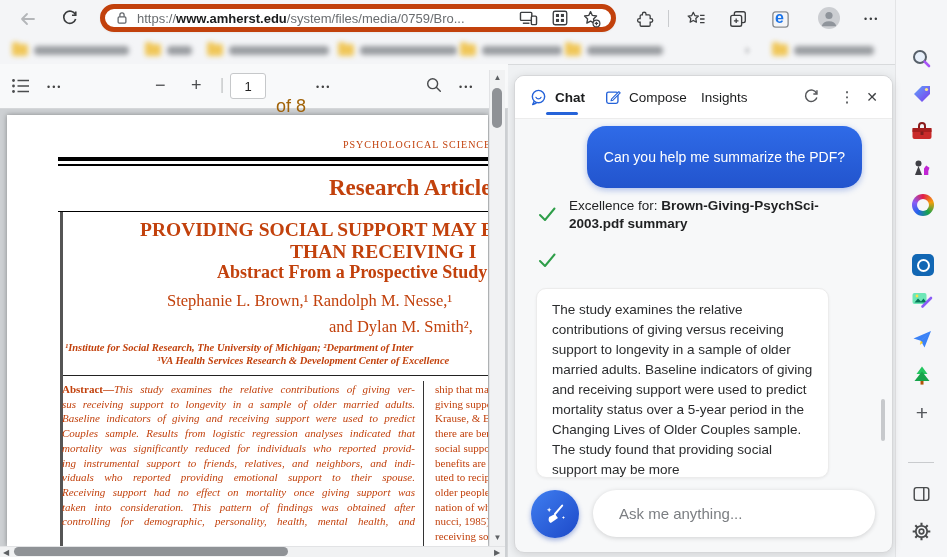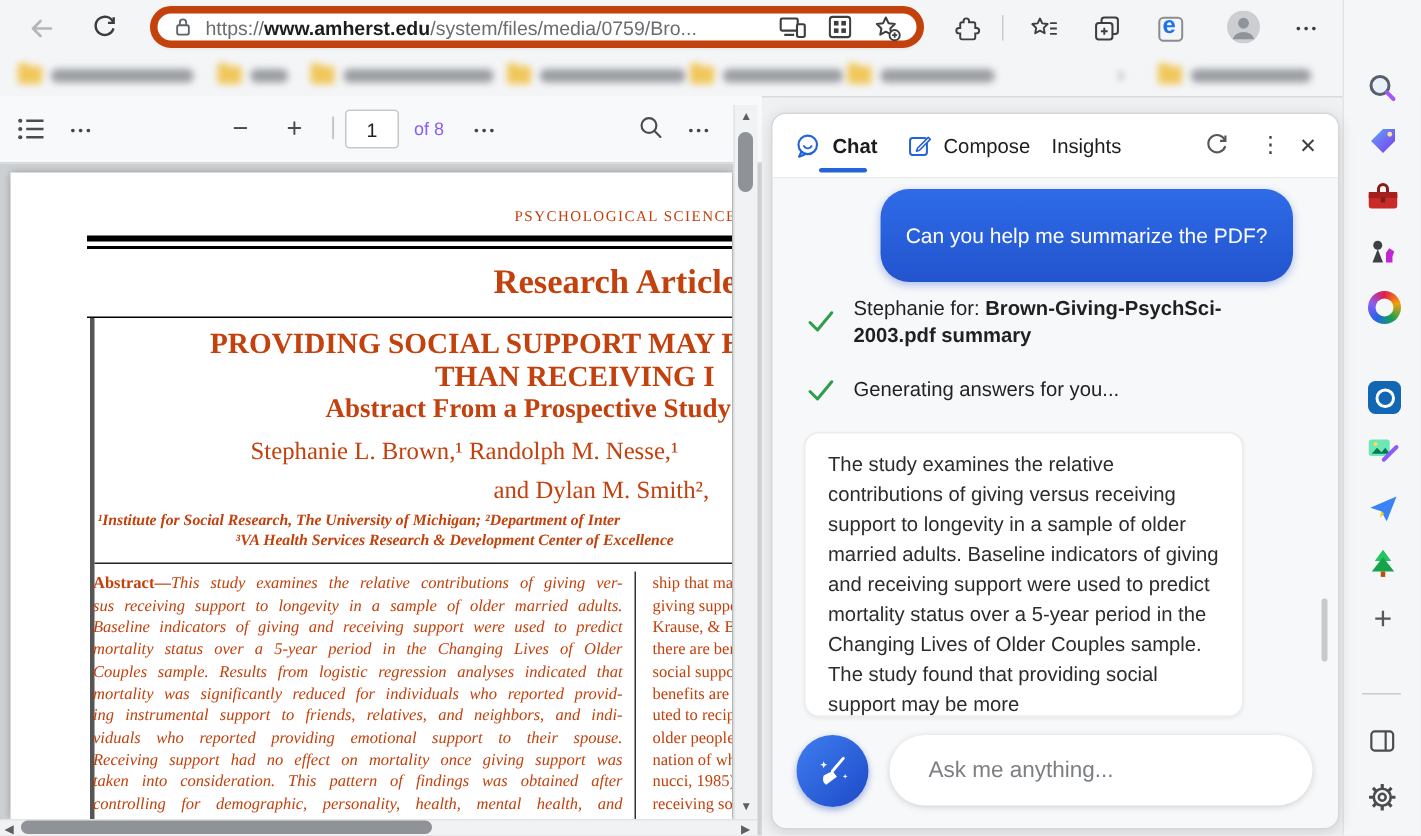--- a/index.html
+++ b/index.html
@@ -44,21 +44,21 @@
   .outlook:after{content:"";position:absolute;left:5px;top:5px;width:9px;height:9px;border:2.5px solid #fff;border-radius:50%;}
   .plusglyph{font-size:21px;color:#55585c;line-height:22px;text-align:center;width:24px;}
 
   
   #pdfarea{left:0;top:64px;width:508px;height:493px;background:#cdd0d3;border-right:1px solid #d6d8da;box-sizing:border-box;}
   #pdftoolbar{left:0;top:0;width:508px;height:44px;background:#f8f9fa;border-bottom:1px solid #d5d7d9;}
   .tbtn{position:absolute;cursor:pointer;color:#444;}
   .tglyph{font-size:18px;color:#4a4c4e;line-height:18px;}
   #pageinput{left:230px;top:9px;width:34px;height:24px;border:1px solid #c6c8ca;border-radius:3px;
              background:#fff;text-align:center;font-size:13px;color:#222;padding:0;}
-  #ofpages{left:276px;top:15px;font-size:12px;color:#8b5cf6;}
+  #ofpages{left:276px;top:32px;font-size:18px;color:#a16207;}
 
   
   #page{left:7px;top:51px;width:481px;height:431px;background:#fff;overflow:hidden;
         box-shadow:0 0 5px rgba(0,0,0,.35);font-family:Liberation Serif, serif;color:#c2410c;}
   .pl{position:absolute;white-space:nowrap;}
   #journal{left:336px;top:24px;font-size:10px;letter-spacing:1px;}
   #rule1{left:51px;top:42px;width:430px;height:4px;background:#000;}
   #rule2{left:51px;top:49px;width:430px;height:2px;background:#000;}
   #rtype{left:322px;top:60px;font-size:23px;font-weight:bold;}
   #rule3{left:51px;top:96px;width:430px;height:1.4px;background:#000;}
@@ -361,21 +361,20 @@
     <div class="pl" id="af2">³VA Health Services Research &amp; Development Center of Excellence</div>
     <div class="pl" id="rule4"></div>
     <div class="pl" id="vline"></div>
     <div class="pl" id="colline"></div>
 
     <div class="pl" id="abstract">
       <div class="aline"><span class="ablabel">Abstract—</span><span>This study examines the relative contributions of giving ver-</span></div>
       <div>
         <div class="aline">sus receiving support to longevity in a sample of older married adults.</div>
           <div class="aline">Baseline indicators of giving and receiving support were used to predict</div>
-          <div class="aline">mortality status over a 5-year period in the Changing Lives of Older</div>
           <div class="aline">Couples sample. Results from logistic regression analyses indicated that</div>
           <div class="aline">mortality was significantly reduced for individuals who reported provid-</div>
           <div class="aline">ing instrumental support to friends, relatives, and neighbors, and indi-</div>
           <div class="aline">viduals who reported providing emotional support to their spouse.</div>
           <div class="aline">Receiving support had no effect on mortality once giving support was</div>
           <div class="aline">taken into consideration. This pattern of findings was obtained after</div>
           <div class="aline">controlling for demographic, personality, health, mental health, and</div>
       </div>
     </div>
 
@@ -441,28 +440,27 @@
     <div class="hbtn" id="closex">✕</div>
   </div>
 
   <div class="abs" id="bubble">Can you help me summarize the PDF?</div>
 
   <div class="abs stepicon" style="top:128px">
     <svg width="20" height="20" viewBox="0 0 20 20">
         <path d="M3 11 l5 5 L17.5 4.5" fill="none" stroke="#2e9e49" stroke-width="2" stroke-linecap="round" stroke-linejoin="round"></path>
       </svg>
   </div>
-  <div class="abs steptext" style="top:121px"><span>Stephanie for: </span><b>Brown-Giving-PsychSci-2003.pdf summary</b></div>
+  <div class="abs steptext" style="top:121px"><span>Excellence for: </span><b>Brown-Giving-PsychSci-2003.pdf summary</b></div>
 
   <div class="abs stepicon" style="top:174px">
     <svg width="20" height="20" viewBox="0 0 20 20">
         <path d="M3 11 l5 5 L17.5 4.5" fill="none" stroke="#2e9e49" stroke-width="2" stroke-linecap="round" stroke-linejoin="round"></path>
       </svg>
   </div>
-  <div class="abs steptext" style="top:175px">Generating answers for you...</div>
 
   <div class="abs" id="card">The study examines the relative contributions of giving versus receiving support to longevity in a sample of older married adults. Baseline indicators of giving and receiving support were used to predict mortality status over a 5-year period in the Changing Lives of Older Couples sample. The study found that providing social support may be more</div>
   <div class="abs" id="chatscroll"></div>
 
   <div class="abs" id="broom">
     <svg width="26" height="26" viewBox="0 0 40 40">
         <path d="M31 7 L20 20" stroke="#fff" stroke-width="3" stroke-linecap="round"></path>
         <path d="M20 20 l-9 4.5 q-2.5 6.5 2.5 9.5 l11-8 Z" fill="#fff"></path>
         <path d="M11 10 l1 2.6 2.6 1 -2.6 1 -1 2.6 -1-2.6 -2.6-1 2.6-1 Z" fill="#fff"></path>
         <path d="M33 23 l.7 1.8 1.8 .7 -1.8 .7 -.7 1.8 -.7-1.8 -1.8-.7 1.8-.7 Z" fill="#fff"></path>

